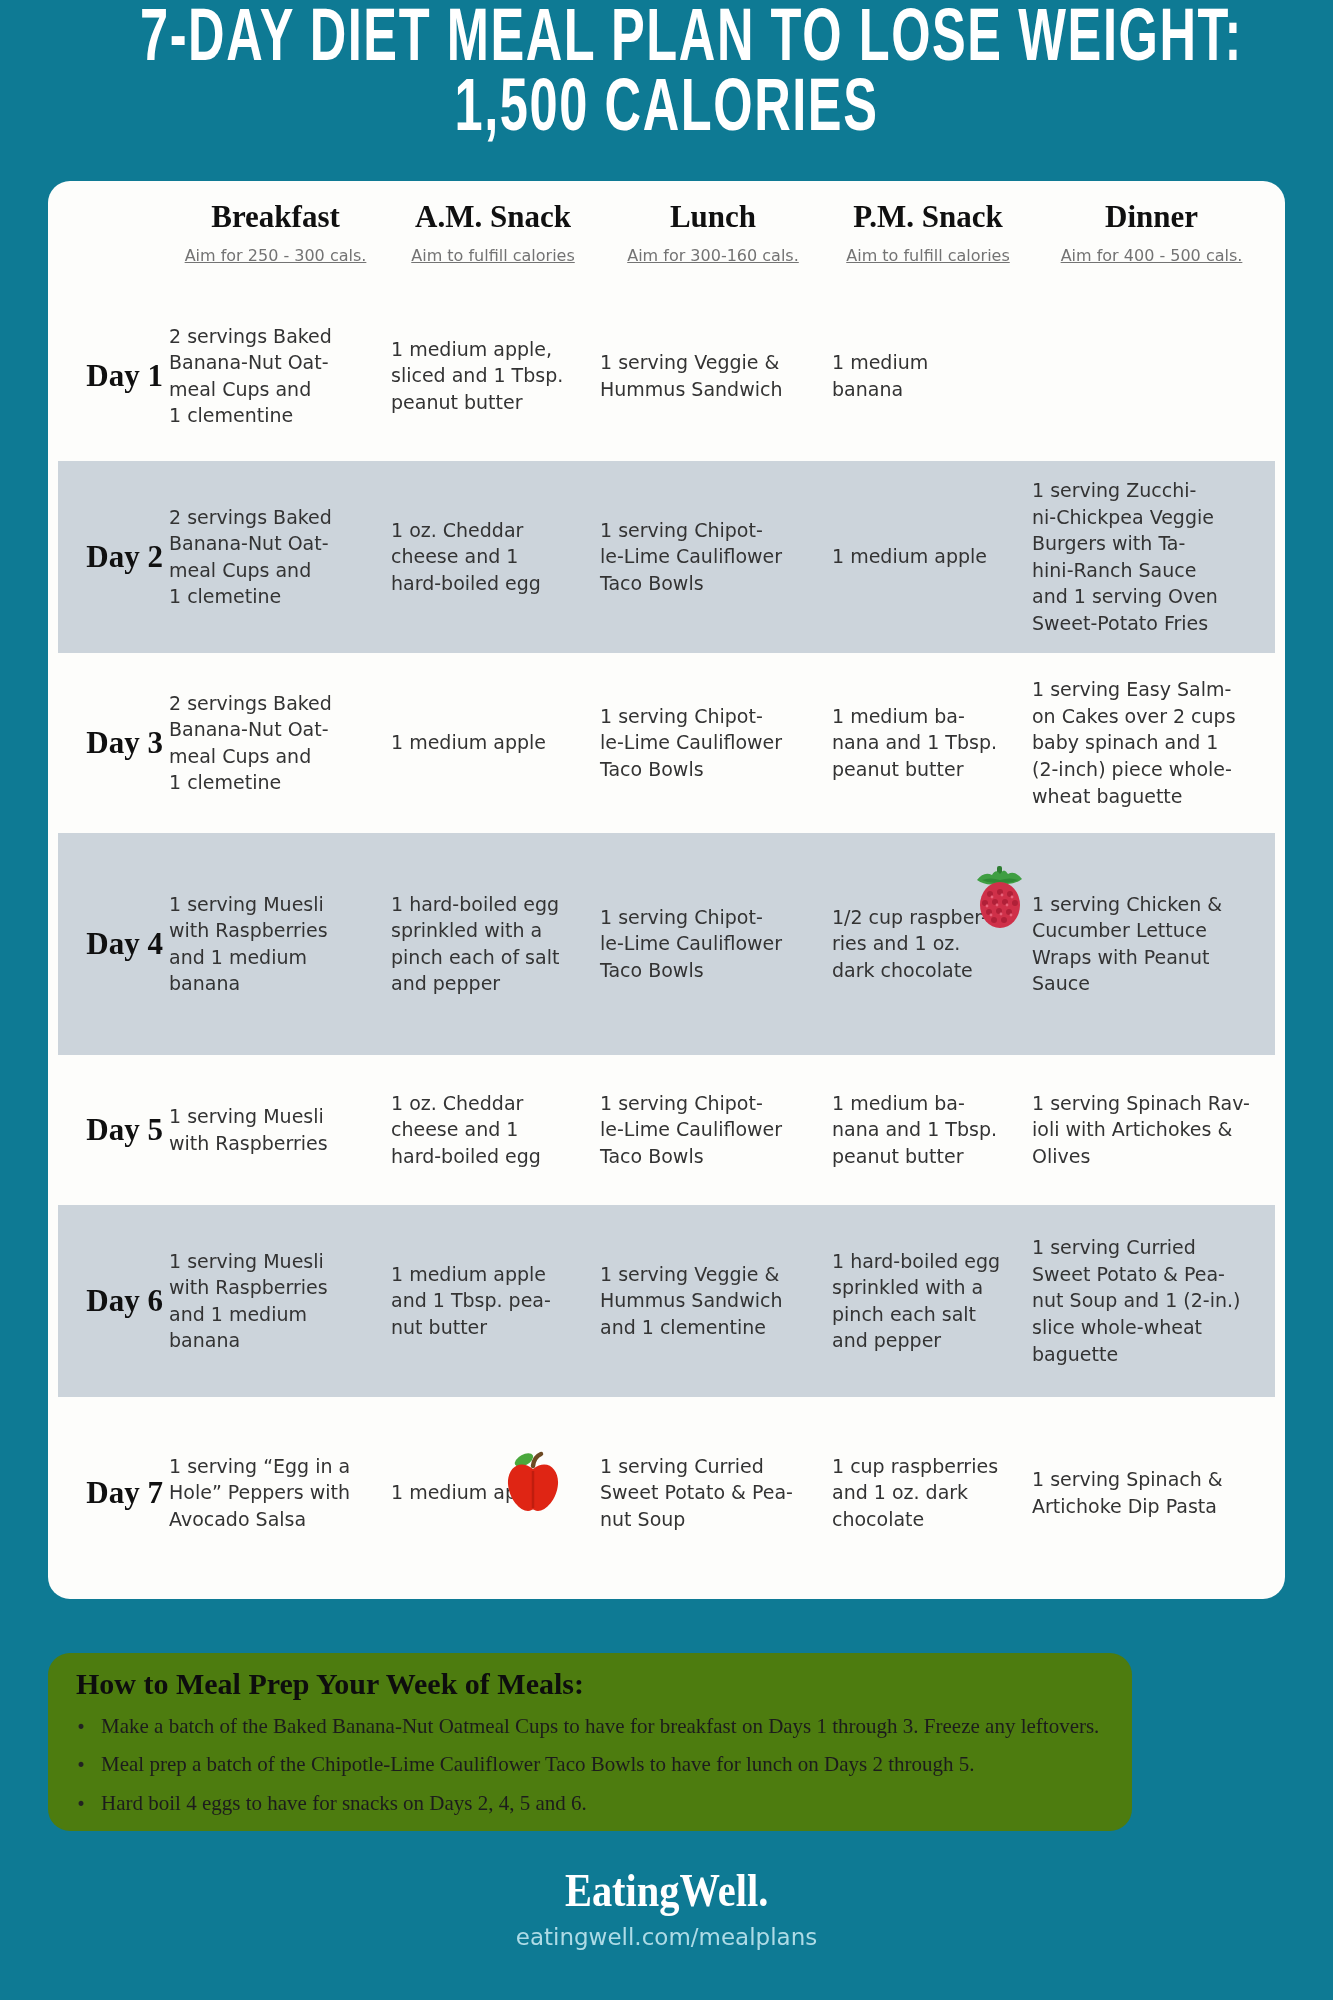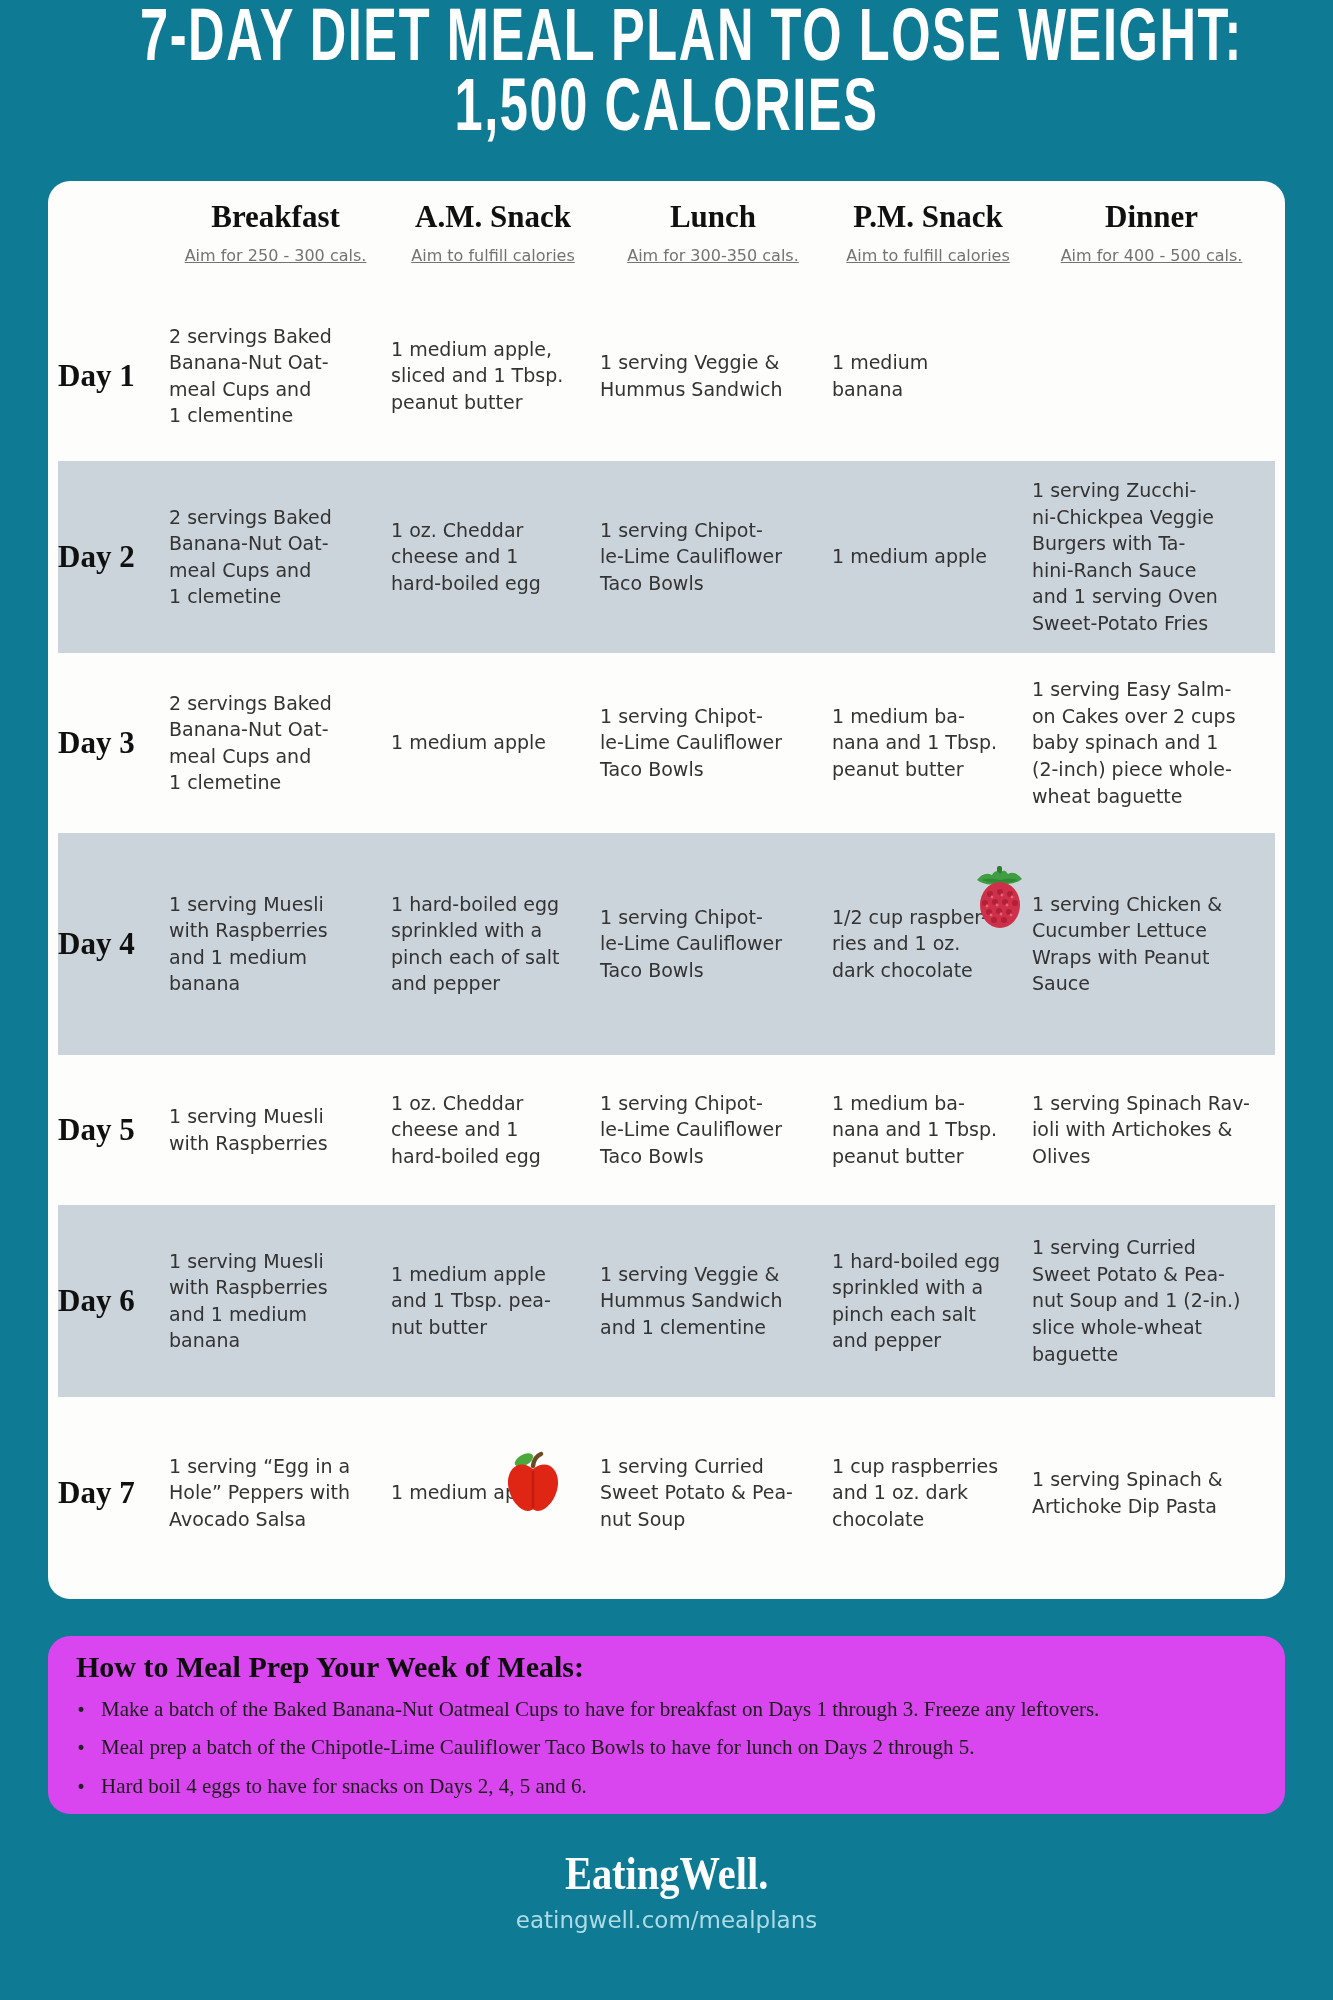--- a/index.html
+++ b/index.html
@@ -31,36 +31,36 @@
   .thead { padding:6px 0 0; height:92px; align-items:start; }
   .th { text-align:center; }
   .th-label { font-family:"Liberation Serif", serif; font-weight:bold; font-size:31px; color:#101010; }
   .th-sub { font-size:16px; color:#737373; margin-top:11px;text-decoration:underline; }
   .trow { align-items:center; }
   .trow.alt { background:#ccd4db; }
   .r1{height:170px} .r2{height:192px} .r3{height:180px} .r4{height:222px}
   .r5{height:150px} .r6{height:192px} .r7{height:192px}
   .day {
     font-family:"Liberation Serif", serif; font-weight:bold;
-    font-size:31px; color:#101010; text-align:left;
+    font-size:31px; color:#101010; text-align:right;
   }
   .cell {
     font-size:19px; line-height:1.4; color:#333333;
     white-space:pre-line; padding-right:12px;
   }
   .c-breakfast{padding-left:6px} .c-am{padding-left:3px} .c-lunch{padding-left:2px}
   .c-pm{padding-left:4px} .c-dinner{padding-left:4px}
   
   .fruit { position:absolute; pointer-events:none; }
   .raspberry { left:970px; top:864px; width:60px; height:68px; }
   .apple { left:504px; top:1450px; width:58px; height:64px; }
   
   .prep {
-    width:1237px; margin:37px 0 0 48px;
-    background:#d946ef; border-radius:22px;
+    width:1084px; margin:54px 0 0 48px;
+    background:#4d7c0f; border-radius:22px;
     padding:14px 28px 14px; box-sizing:border-box;
   }
   .prep-heading {
     font-family:"Liberation Serif", serif; font-weight:bold;
     font-size:30px; color:#0d0d0d;
   }
   .bullets { margin-top:8px; }
   .bullet { display:flex; gap:15px; margin-top:13px; }
   .bullet .dot { font-size:17px; color:#222; padding-top:3px; }
   .bullet .btxt { font-size:21px; line-height:1.22; color:#1c1c1c; max-width:1130px;font-family:Liberation Serif, serif; }
@@ -88,21 +88,21 @@
     <div class="th">
       <div class="th-label">Breakfast</div>
       <div class="th-sub">Aim for 250 - 300 cals.</div>
     </div>
     <div class="th">
       <div class="th-label">A.M. Snack</div>
       <div class="th-sub">Aim to fulfill calories</div>
     </div>
     <div class="th">
       <div class="th-label">Lunch</div>
-      <div class="th-sub">Aim for 300-350 cals.</div>
+      <div class="th-sub">Aim for 300-160 cals.</div>
     </div>
     <div class="th">
       <div class="th-label">P.M. Snack</div>
       <div class="th-sub">Aim to fulfill calories</div>
     </div>
     <div class="th">
       <div class="th-label">Dinner</div>
       <div class="th-sub">Aim for 400 - 500 cals.</div>
     </div>
   </div>

